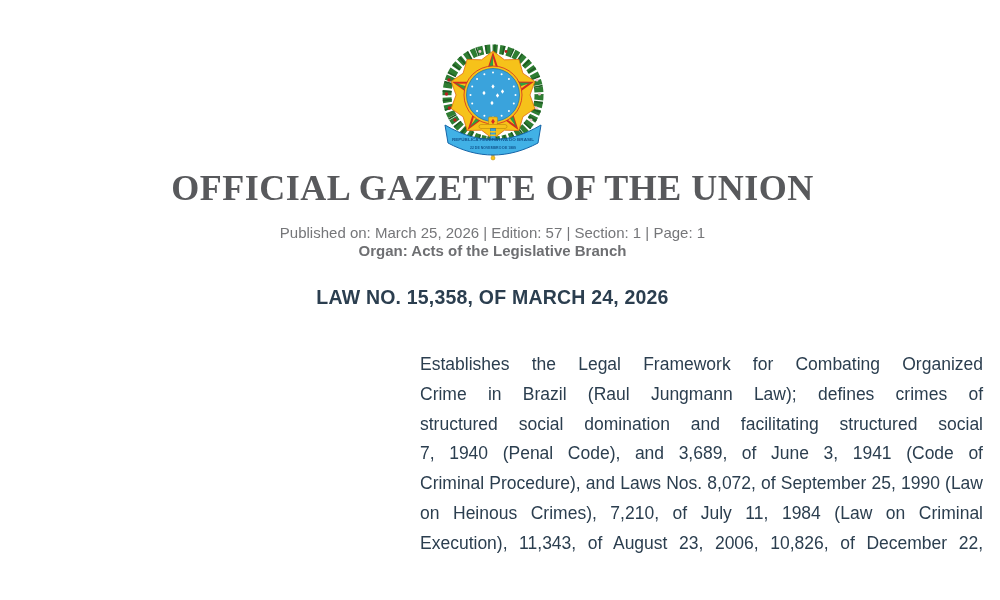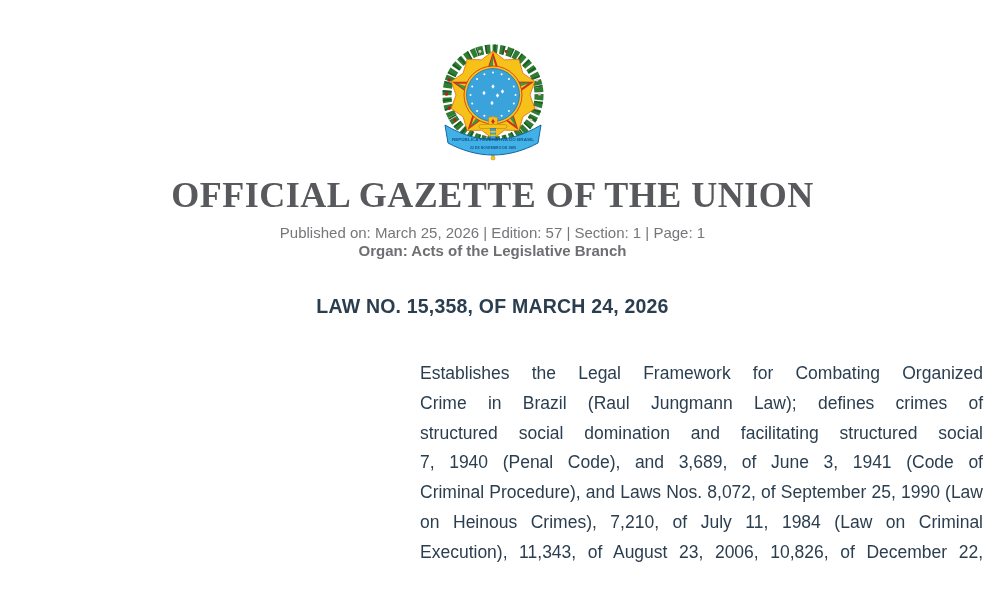--- a/index.html
+++ b/index.html
@@ -6,45 +6,45 @@
   html,body { width:1000px; height:600px; overflow:hidden; background:#ffffff; }
   body { font-family:"Liberation Sans", sans-serif; }
 
   .page { position:relative; width:1000px; height:600px; background:#ffffff; }
 
   .masthead { width:985px; text-align:center; }
 
   .arms { display:block; margin:42px auto 0 auto; }
 
   .gazette-title {
-    margin-top:7px;
+    margin-top:0;
     font-family:"Liberation Serif", serif;
     font-weight:bold;
     font-size:36px;
     line-height:42px;
     letter-spacing:0.5px;
     color:#58595c;
   }
 
   .pub-line {
-    margin-top:8px;
+    margin-top:15px;
     font-size:15px;
     line-height:18px;
     color:#757679;
   }
 
   .organ-line {
     font-size:15px;
     line-height:18px;
     font-weight:bold;
     color:#6e6f72;
   }
 
   .law-title {
-    margin-top:35px;
+    margin-top:26px;
     text-align:center;
     font-size:19.5px;
     line-height:22px;
     font-weight:bold;
     color:#2b3e4f;
     letter-spacing:0.2px;
   }
 
   .summary {
     margin-left:386px;

